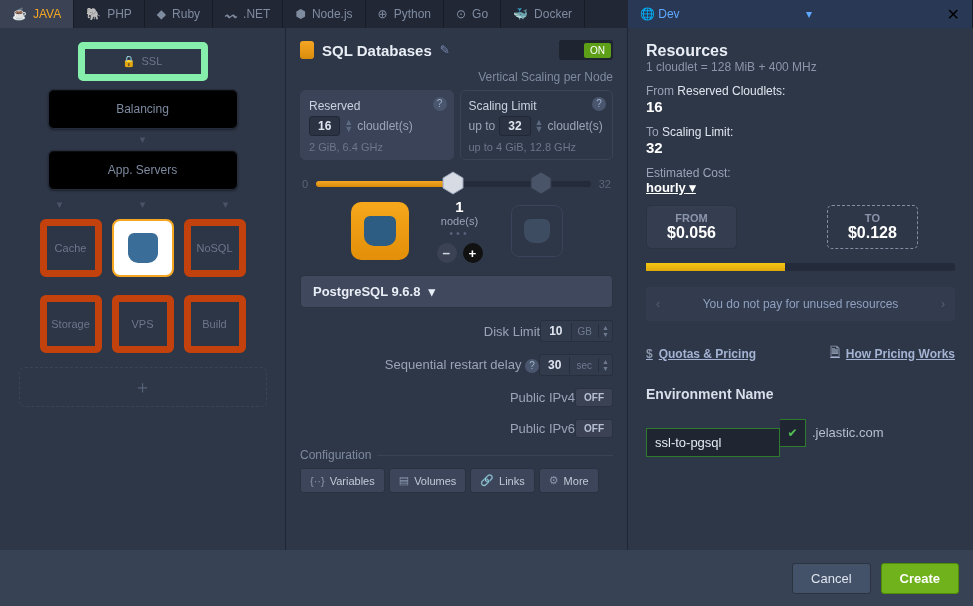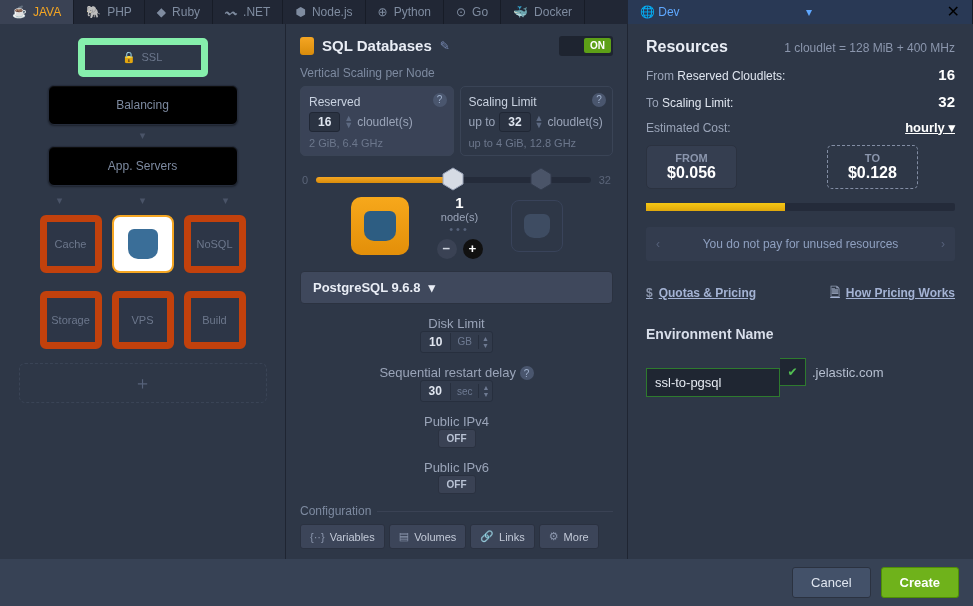--- a/index.html
+++ b/index.html
@@ -24,22 +24,22 @@
   .small-tile.active .elephant{ width:30px; height:30px;}
   .elephant { display:inline-block; background:#3a6e98; border-radius:6px 6px 10px 10px; position:relative;}
   .elephant::before,.elephant::after{content:'';position:absolute;background:#3a6e98;border-radius:50%;}
   .plus-tile{ width:248px; height:40px; margin:14px auto 0; border:1px dashed #3a4456; border-radius:6px; display:flex; align-items:center; justify-content:center; color:#56627a; font-size:18px;}
   .mid { flex:1; border-left:1px solid #1f2532; border-right:1px solid #1f2532; padding:12px 14px 10px;}
   .mid-header{ display:flex; align-items:center; gap:8px;}
   .db-icon{ width:14px; height:18px; background:linear-gradient(#f5a623,#d98c0b); border-radius:3px;}
   .mid-title{ color:#e9edf5; font-weight:bold; font-size:15px;}
   .pencil{ color:#7789b2; font-size:12px;}
   .toggle{ margin-left:auto; width:54px; height:20px; background:#1e2430; border-radius:3px; display:flex; align-items:center; justify-content:flex-end; padding:2px;}
-  .toggle .on{ background:#5da017; color:#fff; font-size:10px; font-weight:bold; padding:2px 6px; border-radius:2px;text-align:right;}
-  .subhead{ color:#7d8aa0; font-size:12px; margin-top:10px;}
+  .toggle .on{ background:#5da017; color:#fff; font-size:10px; font-weight:normal; padding:2px 6px; border-radius:2px;text-align:right;}
+  .subhead{ color:#7d8aa0; font-size:12px; margin-top:10px;text-align:right;}
   .scale-boxes{ display:flex; gap:6px; margin-top:6px;}
   .sbox{ flex:1; border:1px solid #3a4456; border-radius:5px; padding:8px 8px 6px; position:relative;}
   .sbox.reserved{ background:#3a4357;}
   .sbox .q{ position:absolute; top:6px; right:6px; width:14px;height:14px;border-radius:50%;background:#4a566e;color:#9fb0cc;font-size:10px;text-align:center;line-height:14px;}
   .sbox .lbl{ color:#c9d2e0; font-size:12px;}
   .sbox .row{ display:flex; align-items:center; gap:4px; margin-top:3px; font-size:12px;}
   .sbox .num{ background:#2b3342; padding:2px 8px; border-radius:3px; color:#dfe5ef; font-weight:bold; border:1px solid #202735;}
   .sbox .spin{ color:#5d6a82; font-size:9px; line-height:7px;}
   .sbox .unit{ color:#9aa4b8;}
   .sbox .spec{ color:#6c778c; font-size:11px; margin-top:5px;}
@@ -58,35 +58,35 @@
   .node-col{ text-align:center; color:#d7deea;}
   .node-col .n{ font-size:15px; font-weight:bold; color:#fff;}
   .node-col .s{ font-size:11px; color:#9aa4b8;}
   .pm{ margin-top:4px; display:flex; gap:6px; justify-content:center;}
   .pm button{ width:20px;height:20px;border:none;border-radius:10px;font-weight:bold;color:#d0d6e0;cursor:pointer;}
   .pm .minus{ background:#3a4254;}
   .pm .plus{ background:#111; color:#fff;}
   .pg-ghost{ width:52px; height:52px; border:1px solid #39435a; border-radius:8px; display:flex;align-items:center;justify-content:center;}
   .pg-ghost .elephant{ width:26px;height:24px; background:#4a5a74; opacity:.6;}
   .version-bar{ margin-top:12px; background:#3f485c; border:1px solid #2b3240; padding:8px 12px; border-radius:4px; color:#e9edf5; font-weight:bold; font-size:13px; display:flex; align-items:center; gap:8px;}
-  .setting-row{ display:flex; align-items:center; justify-content:flex-end; margin-top:12px; color:#9aa4b8; font-size:13px;flex-direction:column;}
+  .setting-row{ display:flex; align-items:center; justify-content:flex-end; margin-top:12px; color:#9aa4b8; font-size:13px;}
   .spinner{ display:flex; align-items:center; background:#323b4c; border:1px solid #272f3e; border-radius:3px; overflow:hidden;}
   .spinner .val{ padding:3px 8px; color:#e0e5ef; font-weight:bold; font-size:12px;}
   .spinner .suf{ padding:3px 6px; color:#6e7a92; font-size:10px; border-left:1px solid #272f3e;}
   .spinner .arrows{ width:14px; display:flex; flex-direction:column; border-left:1px solid #272f3e;}
   .spinner .arrows span{ font-size:7px; text-align:center; color:#6e7a92;}
   .pill-off{ background:#3a4254; color:#b9c2d4; font-size:10px; font-weight:bold; padding:3px 8px; border-radius:3px; border:1px solid #2a3140;}
   .config-head{ color:#7d8aa0; font-size:12px; margin-top:10px; display:flex; align-items:center; gap:6px;}
   .config-head .line{ flex:1; height:1px; background:#3a4254;}
   .config-btns{ display:flex; gap:4px; margin-top:6px;}
   .cbtn{ flex:0 0 auto; background:#3c4559; border:1px solid #2a3140; padding:5px 9px; border-radius:3px; color:#c3cad8; font-size:11px; display:flex; align-items:center; gap:5px;}
   .cbtn .ic{ color:#8b96ad;}
   .right{ width:345px; padding:14px 18px 10px; position:relative;}
   .close-x{ position:absolute; right:8px; top:-24px; color:#111; font-size:16px;}
-  .r-row{ display:flex; justify-content:space-between; align-items:baseline; margin-bottom:10px;}
+  .r-row{ display:flex; justify-content:space-between; align-items:baseline; margin-bottom:10px;flex-direction:column;}
   .r-title{ color:#e9edf5; font-size:16px; font-weight:bold;}
   .r-sub{ color:#8b96ad; font-size:12px;}
   .r-row .lbl{ color:#9aa4b8;} .r-row .lbl b{ color:#dfe5ef; font-weight:normal;}
   .r-row .val{ color:#fff; font-weight:bold; font-size:15px;}
   .hourly{ color:#fff; font-weight:bold; text-decoration:underline; font-size:13px;}
   .cost-boxes{ display:flex; gap:90px; margin-top:6px;}
   .cost-left{ background:#353e50; border:1px solid #2b3240; border-radius:5px; padding:6px 20px; text-align:center;}
   .cost-left .t{ color:#8b96ad; font-size:11px; font-weight:bold;}
   .cost-left .p{ color:#fff; font-size:16px; font-weight:bold;}
   .cost-right{ border:1px dashed #828da4; border-radius:5px; padding:6px 20px; text-align:center;}

